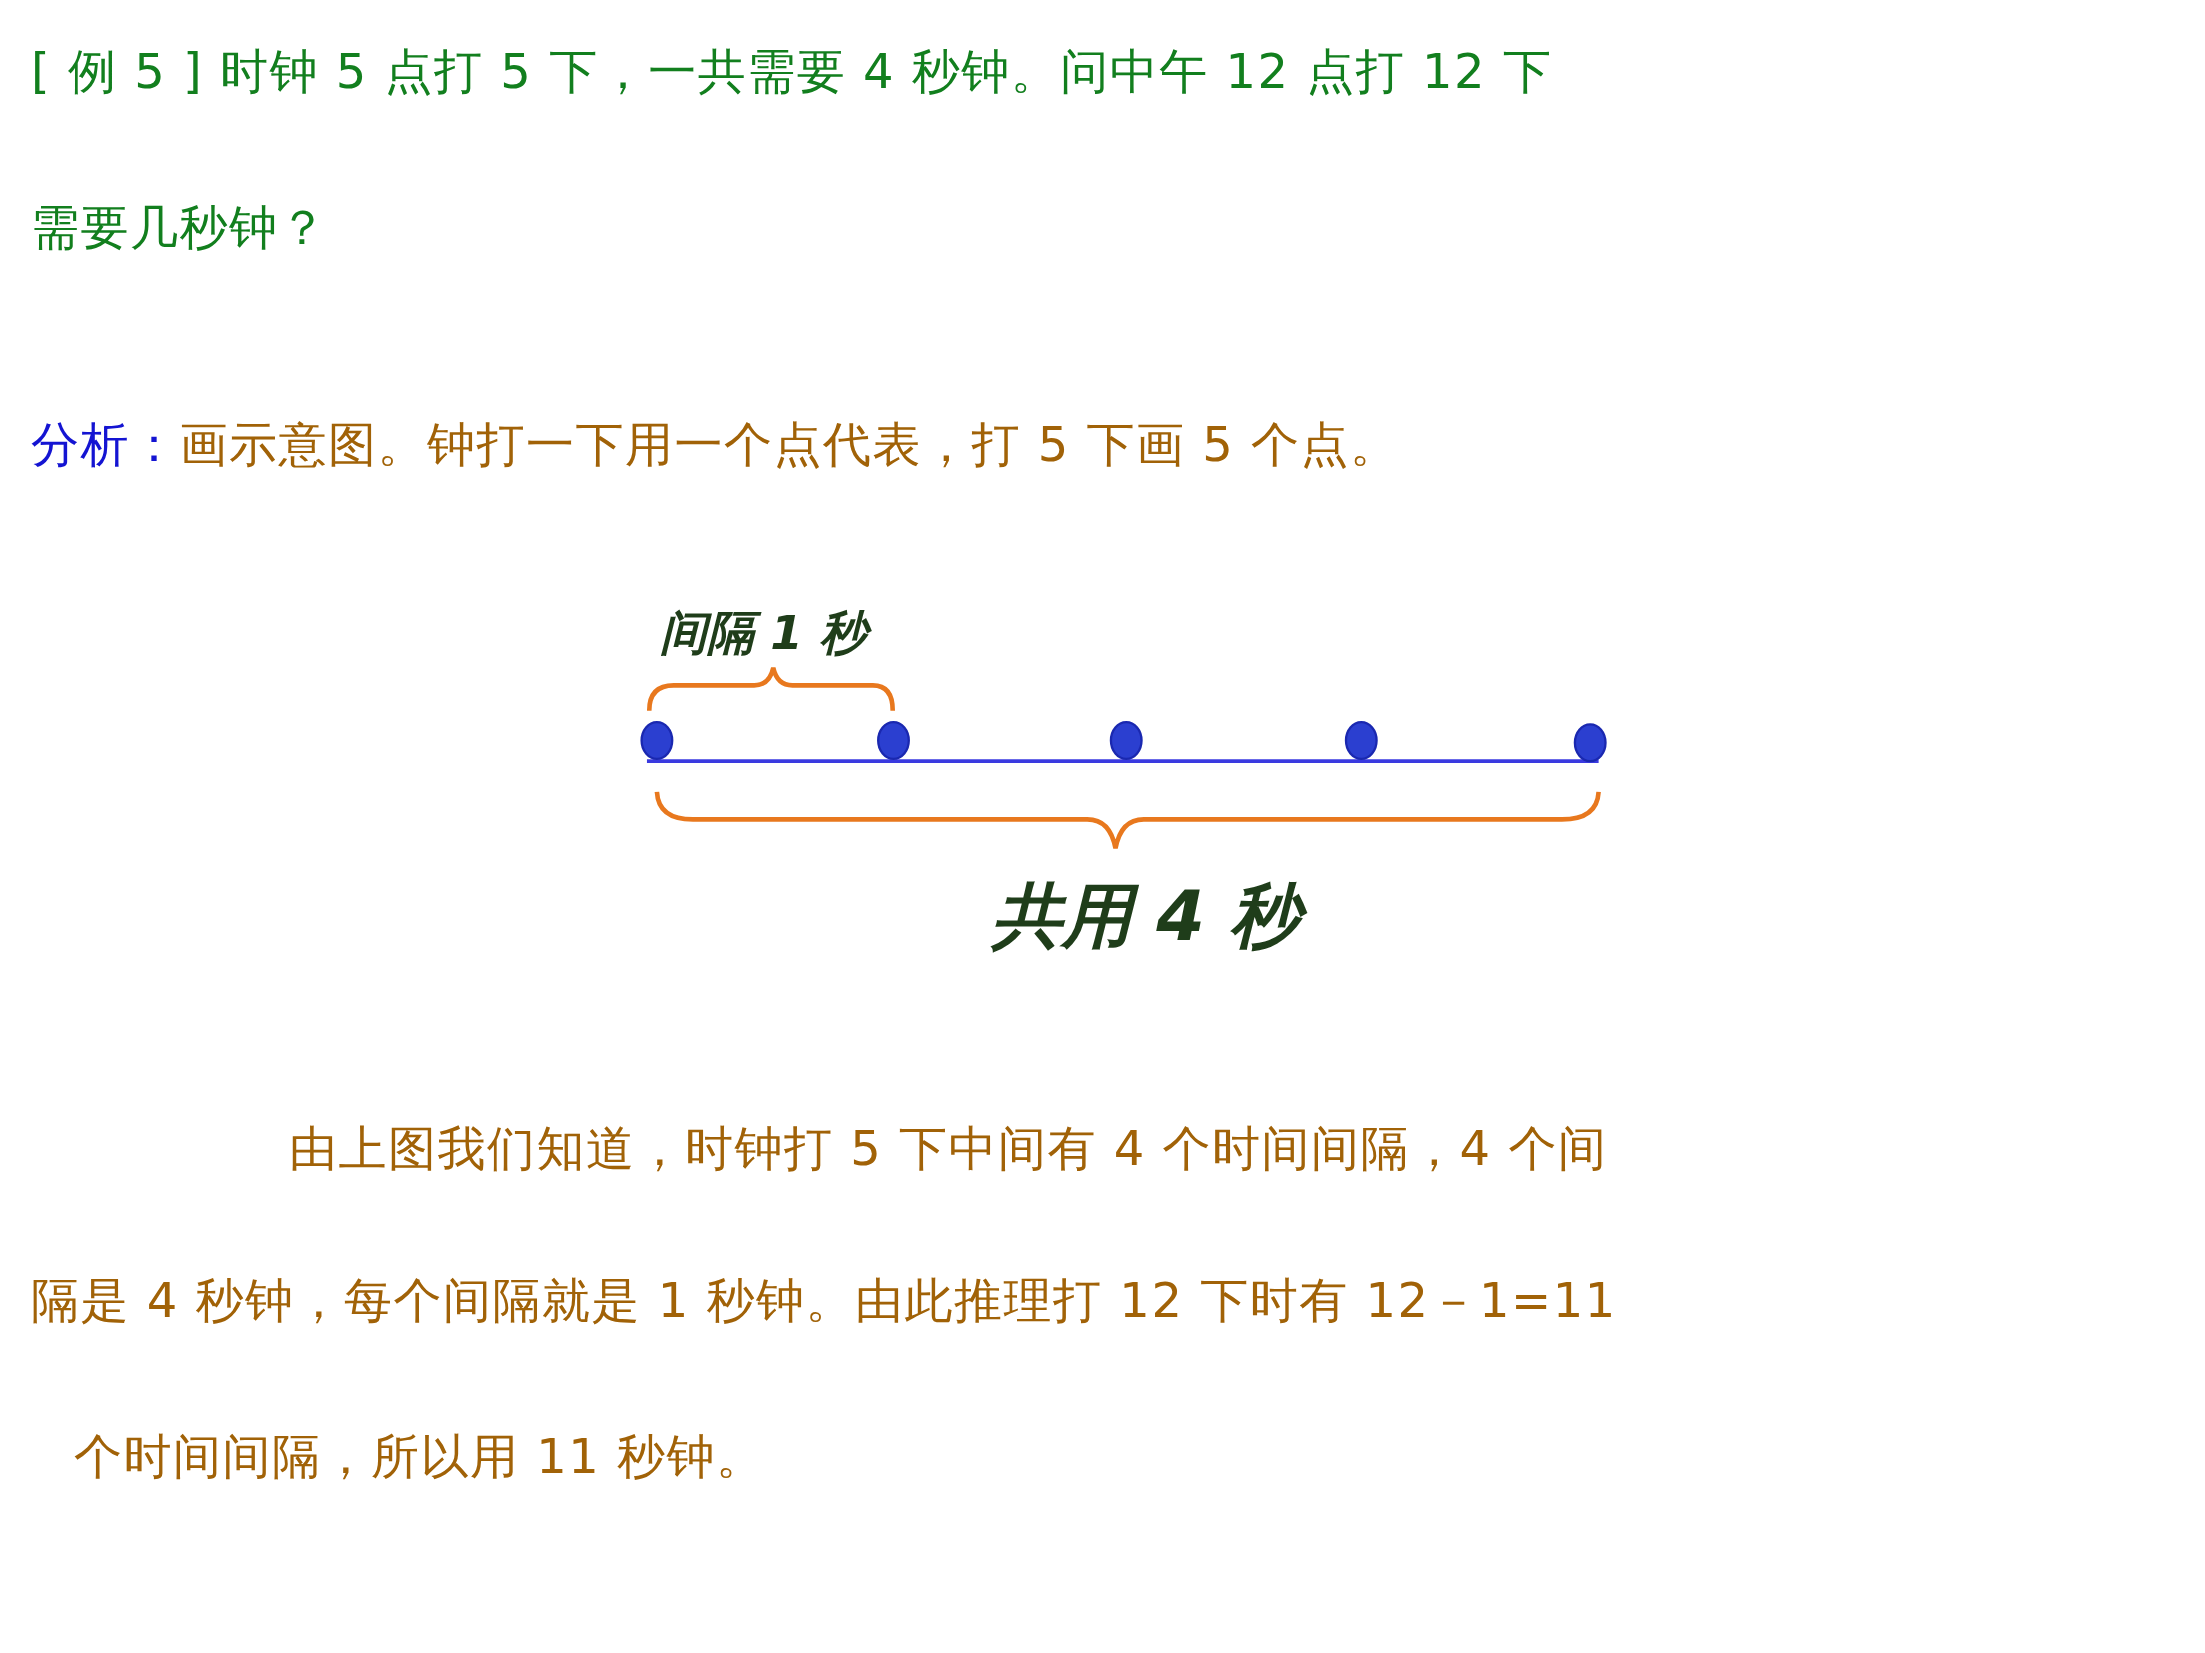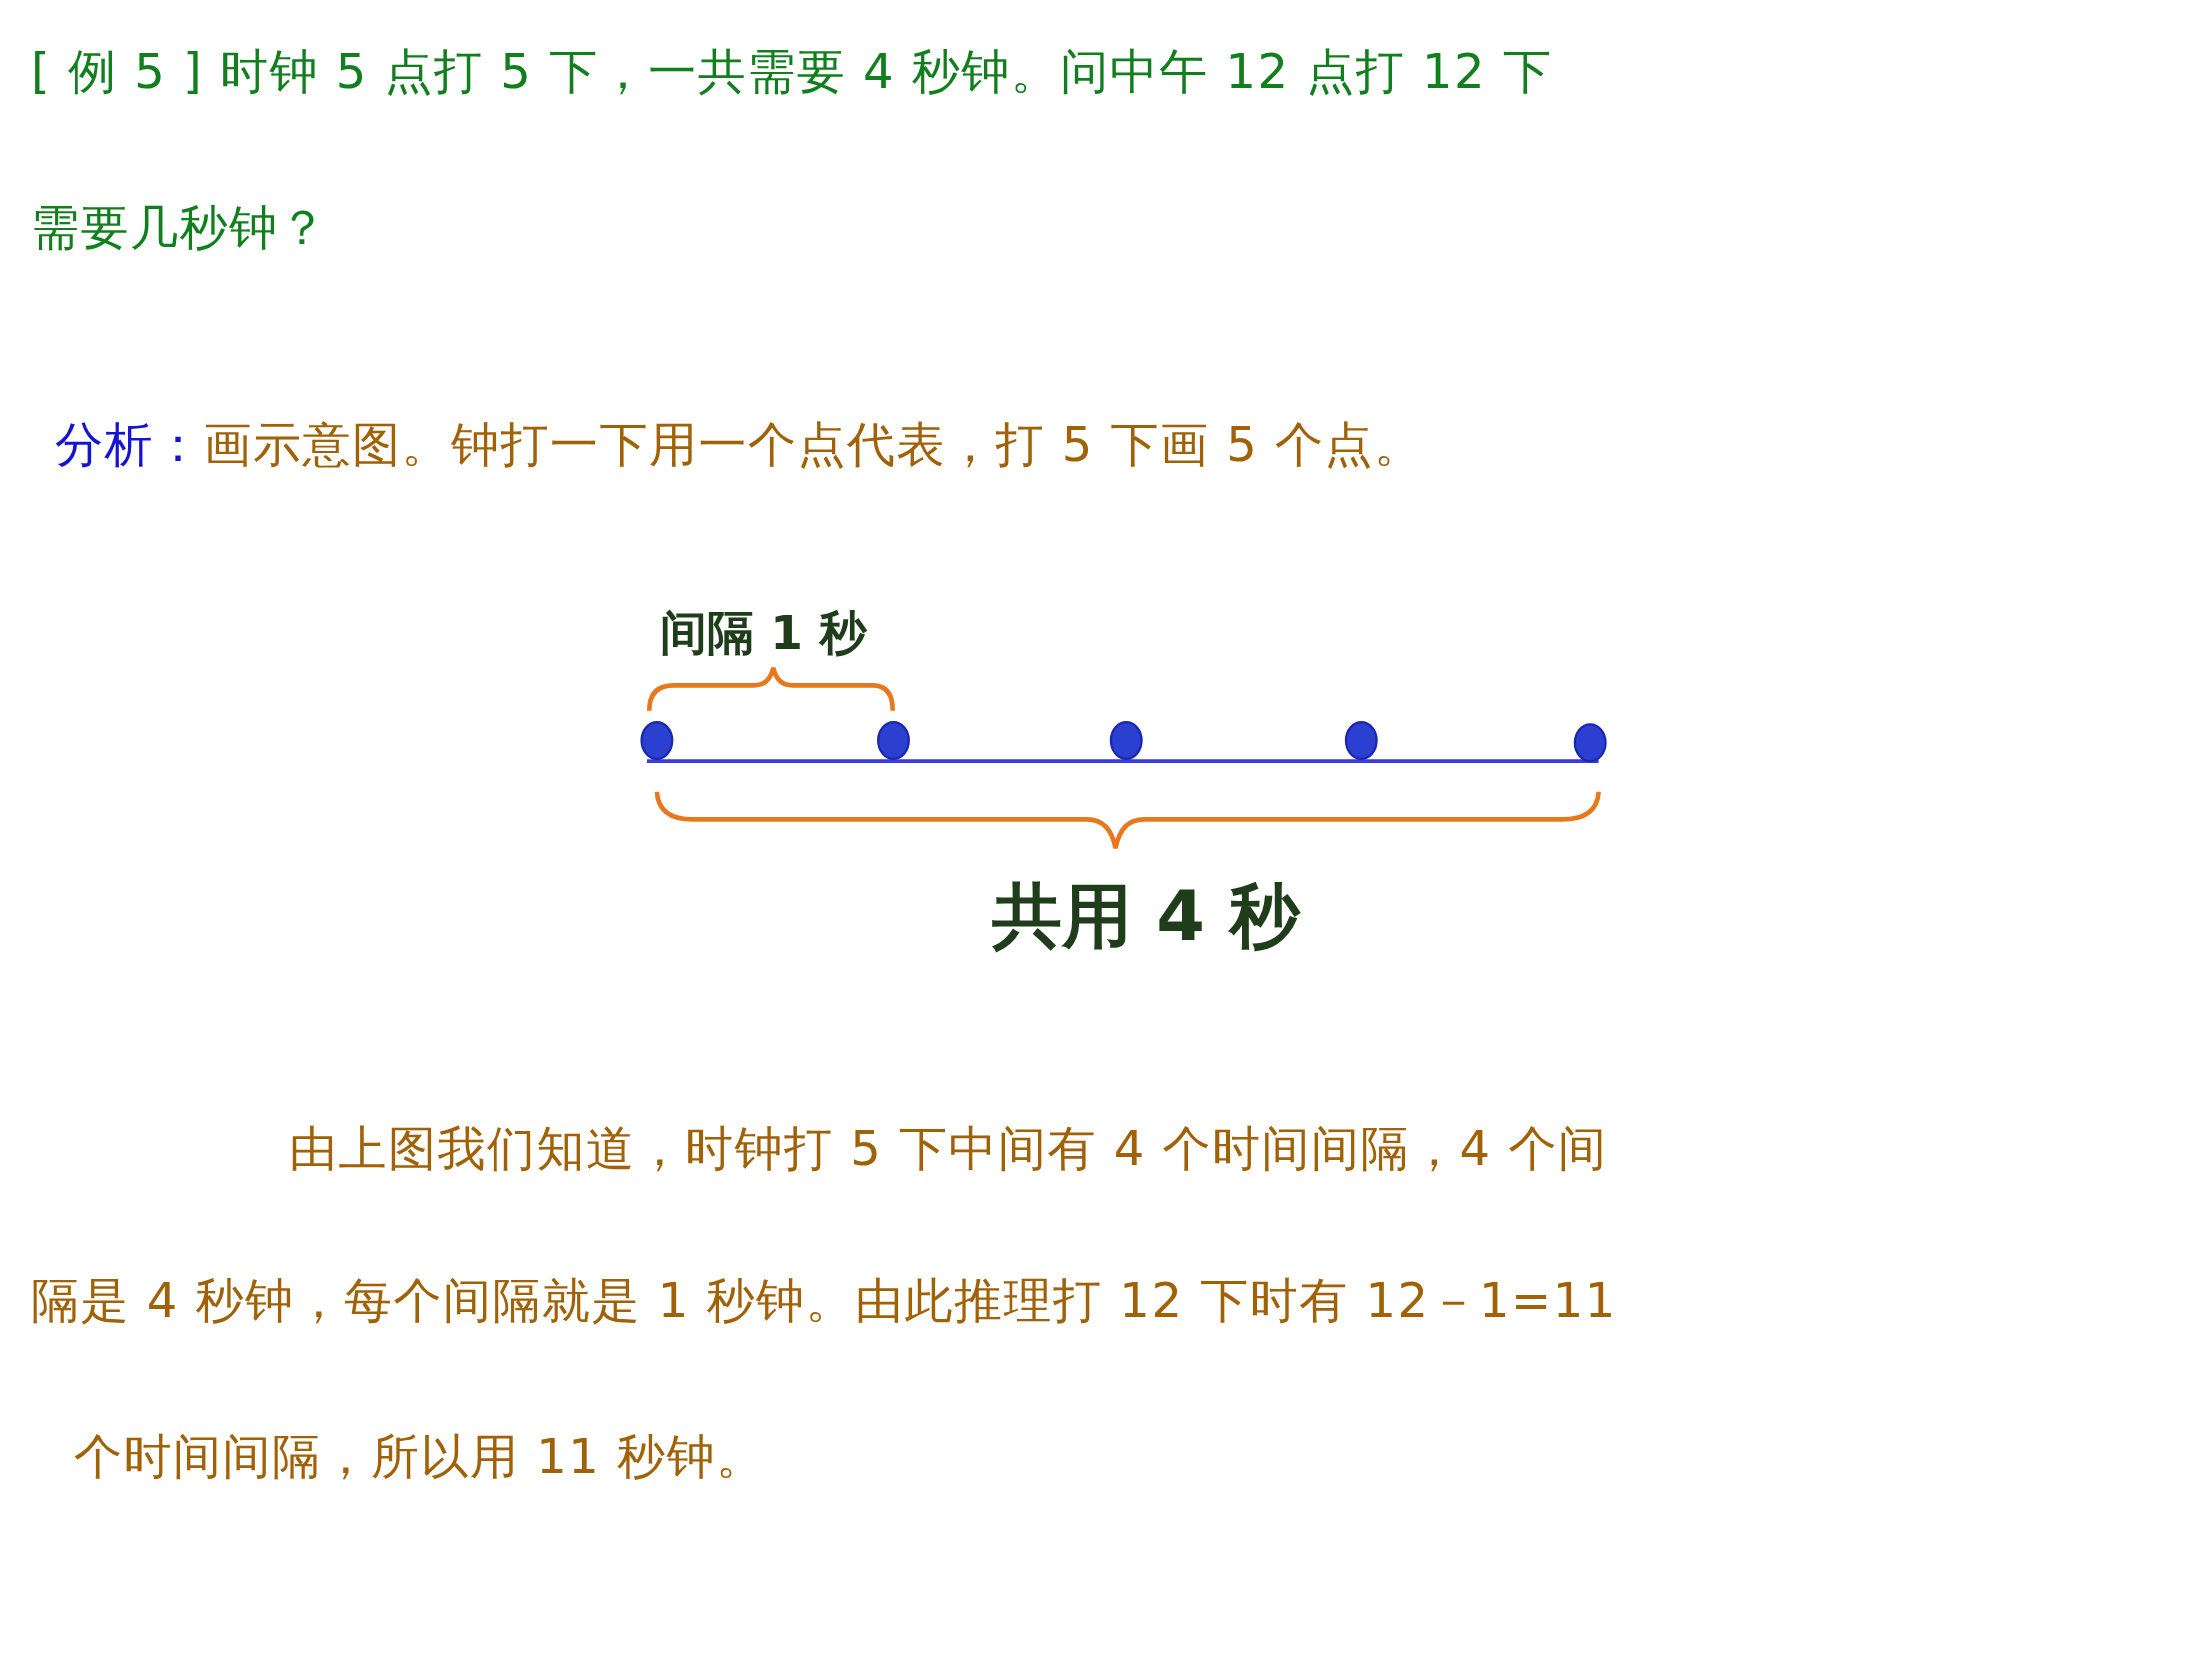--- a/index.html
+++ b/index.html
@@ -1,29 +1,29 @@
 <!DOCTYPE html>
 <html style="font-size:12.3px"><head>
 <meta charset="utf-8">
 <style>
   html, body { margin:0; padding:0; background:#ffffff; }
   body { width:2205px; height:1654px; position:relative; overflow:hidden;
          font-family:"DejaVu Sans", "Liberation Sans", sans-serif; }
   .line { position:absolute; left:31px; white-space:nowrap; font-size:48px; line-height:1; letter-spacing:1.5px; }
   .green { color:#127f1e; }
-  .blue { color:#1414d2;margin-left:24px; }
+  .blue { color:#1414d2; }
   .orange { color:#a16207; }
   .dark { color:#1f3d1a; font-weight:bold; }
   #q1 { top:47px; }
   #q2 { top:203px; }
   #an { top:420px; }
   #p1 { top:1124px; left:289px; }
   #p2 { top:1276px; }
   #p3 { top:1432px;margin-left:43px; }
-  .diagram { position:absolute; left:0; top:0; width:2205px; height:1284px; pointer-events:none; }
+  .diagram { position:absolute; left:0; top:0; width:2205px; height:1284px; pointer-events:none;font-style:italic; }
   .dlabel { position:absolute; white-space:nowrap; font-size:47px; line-height:1; }
   #lbl-interval { left:660px; top:609px; }
   #lbl-total { left:992px; top:881px; font-size:70px; }
 </style>
 </head>
 <body>
 
 <div class="line green" id="q1"><span>[ 例 5 ]</span><span> 时钟 5 点打 5 下，一共需要 4 秒钟。问中午 12 点打 12 下</span></div>
 <div class="line green" id="q2">需要几秒钟？</div>
 

